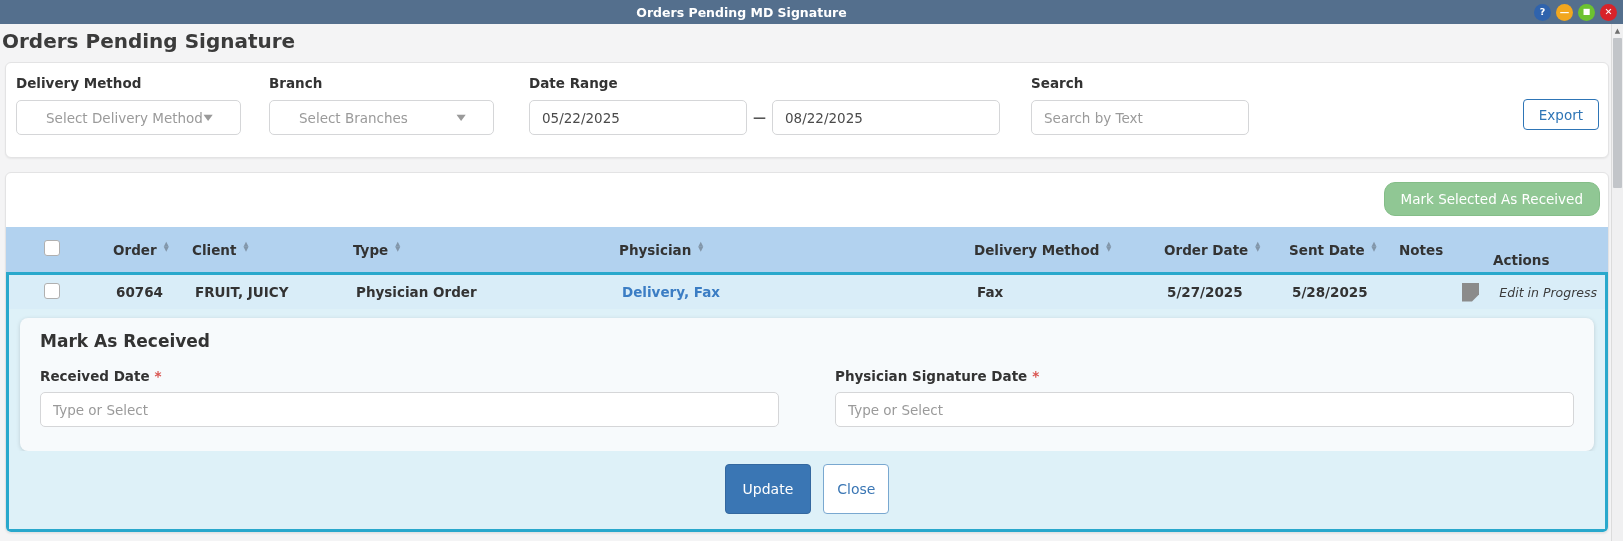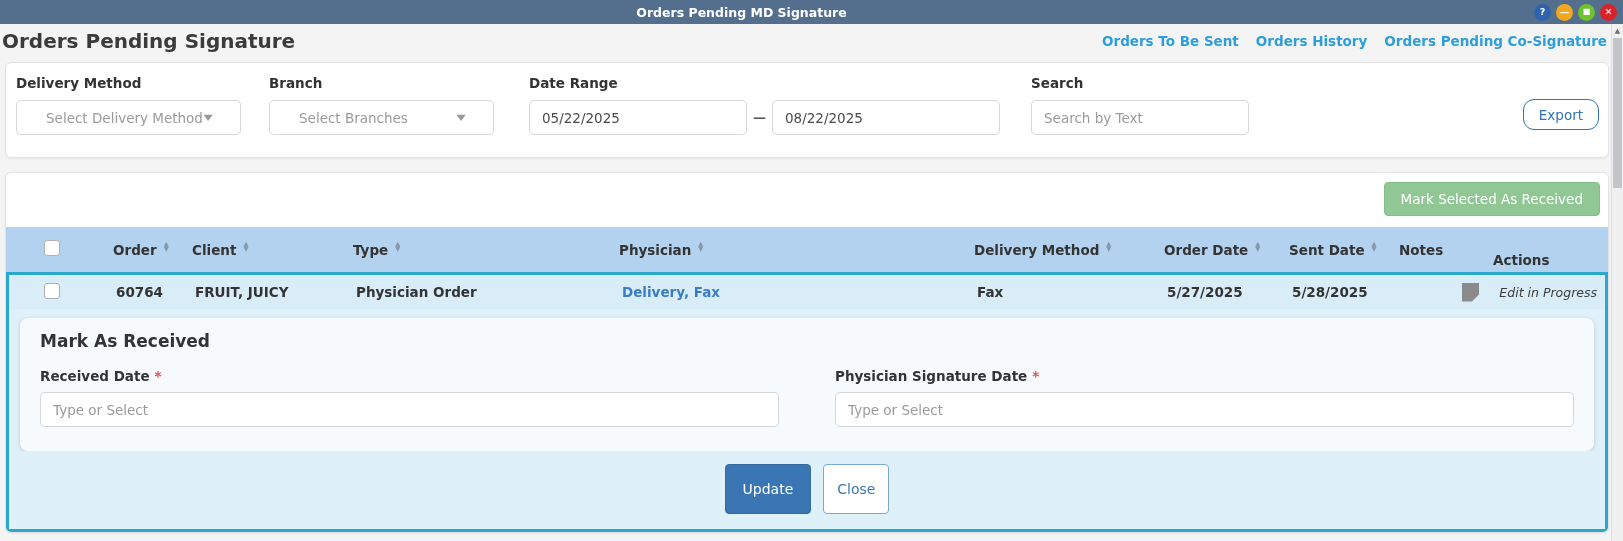--- a/index.html
+++ b/index.html
@@ -82,28 +82,28 @@
     padding: 0 12px; font-size: 13.5px; color: #4a4a4a; background: #fff;
     font-family: inherit; width: 100%;
   }
   .text-input::placeholder { color: #9a9a9a; opacity: 1; }
   .date-wrap { display: flex; align-items: center; }
   .date-dash { margin: 0 6px; color: #555; font-weight: bold; }
   .export-btn {
     position: absolute; right: 9px; top: 36px;
     height: 31px; padding: 0 15px;
     background: #fff; color: #2e75b6; border: 1px solid #2e75b6;
-    border-radius: 11px; font-size: 13.5px; cursor: pointer; font-family: inherit;
+    border-radius: 4px; font-size: 13.5px; cursor: pointer; font-family: inherit;
   }
   
   .table-card { margin-top: 14px; padding-bottom: 0; overflow: hidden; }
   .toolbar { display: flex; justify-content: flex-end; padding: 9px 8px 11px 8px; }
   .mark-received-btn {
     background: var(--green, #90c794); color: #fff; border: 1px solid #84bd88;
-    border-radius: 4px; padding: 8px 16px; font-size: 13.5px; cursor: pointer;
+    border-radius: 11px; padding: 8px 16px; font-size: 13.5px; cursor: pointer;
     font-family: inherit;
   }
   .grid-row {
     display: grid;
     grid-template-columns: 107px 79px 161px 266px 355px 190px 125px 110px 88px auto;
     align-items: center;
   }
   .thead {
     background: var(--header-row, #b2d2ef);
     height: 45px; font-weight: bold; font-size: 13.5px; color: #333;
@@ -182,25 +182,20 @@
 
 <div class="scrollbar">
   <div class="scroll-arrow">▲</div>
   <div class="scroll-thumb"></div>
 </div>
 
 <div class="content">
 
   <div class="page-header">
     <div class="page-title">Orders Pending Signature</div>
-    <div class="top-links">
-      <a class="top-link">Orders To Be Sent</a>
-      <a class="top-link">Orders History</a>
-      <a class="top-link">Orders Pending Co-Signature</a>
-    </div>
   </div>
 
   <div class="card filter-card">
     <div class="filter-row">
       <div class="fgroup" style="width:225px;">
         <div class="flabel">Delivery Method</div>
         <div class="select-box">
           <span>Select Delivery Method</span>
           <span class="select-caret">▼</span>
         </div>

